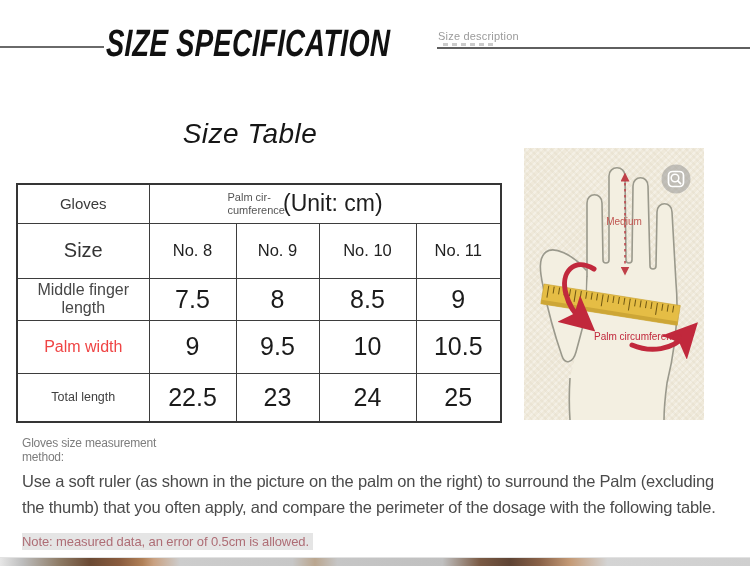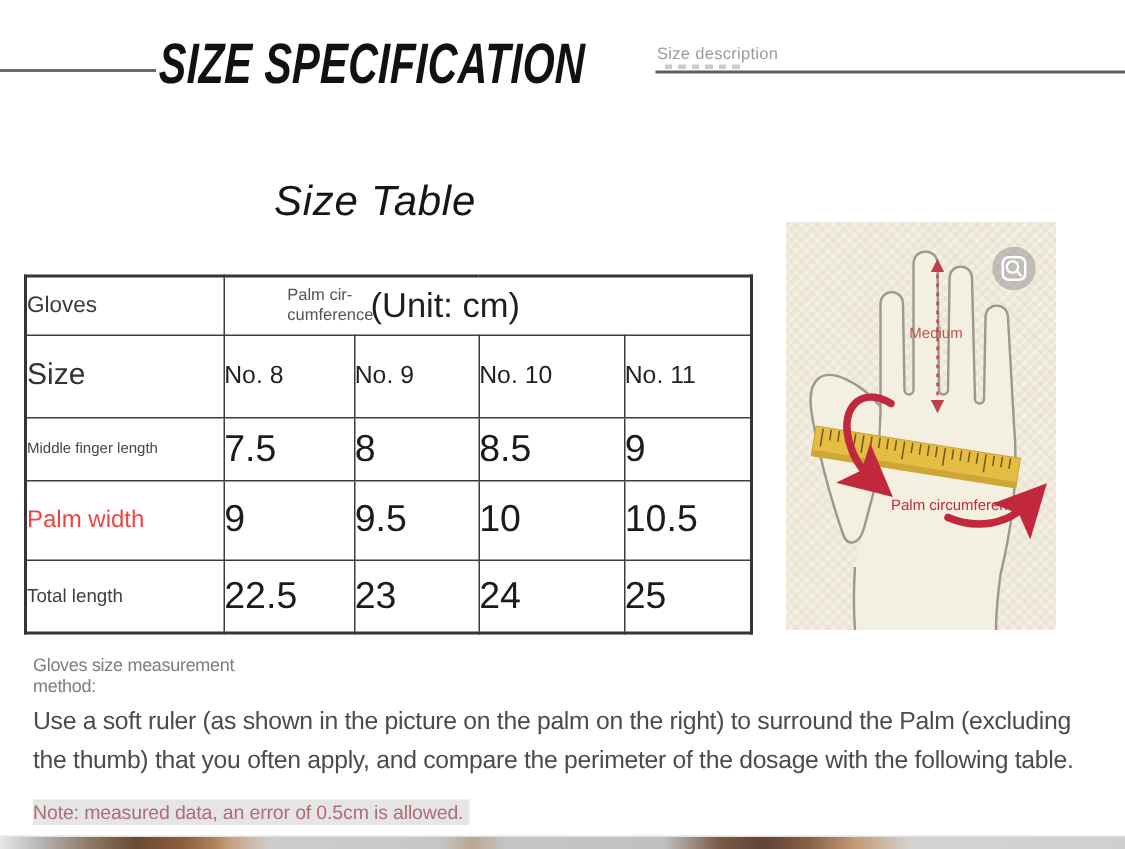--- a/index.html
+++ b/index.html
@@ -46,32 +46,32 @@
   }
 
   
   .size-table {
     position: absolute; left: 16px; top: 183px;
     border-collapse: collapse; table-layout: fixed;
     background: #fff;
   }
   .size-table td {
     border: 1.6px solid #3d3d3d;
-    vertical-align: middle;
+    text-align: center; vertical-align: middle;
     color: #2e2e2e; overflow: hidden;
   }
   .size-table { border: 2px solid #353535; }
   td.cell-gloves   { font-size: 15px; color: #3a3a3a; }
-  td.cell-unit     { text-align: left; }
+  td.cell-unit     { text-align: left; padding-left: 36px; }
   .unit-flex { display: flex; align-items: center; padding-left: 42px; }
   .palm-circ { font-size: 11px; line-height: 1.12; color: #555; text-align: left; }
   .unit-big  { font-size: 23px; color: #1e1e1e; margin-left: -2px; white-space: nowrap; }
   td.cell-size     { font-size: 20px; color: #333; }
   td.cell-no       { font-size: 16.5px; color: #222; }
-  td.cell-label-sm { font-size: 10px; color: #474747; }
+  td.cell-label-sm { font-size: 16px; color: #474747; }
   td.cell-label-md { font-size: 16px; color: #ef4444; }
   td.cell-label-tl { font-size: 12.5px; color: #404040; }
   td.cell-num      { font-size: 25px; color: #1b1b1b; }
 
   
   .hand-fig {
     position: absolute; left: 524px; top: 148px;
     width: 180px; height: 272px;
     background:
       repeating-linear-gradient(45deg, rgba(205,195,170,.14) 0 2px, transparent 2px 5px),

